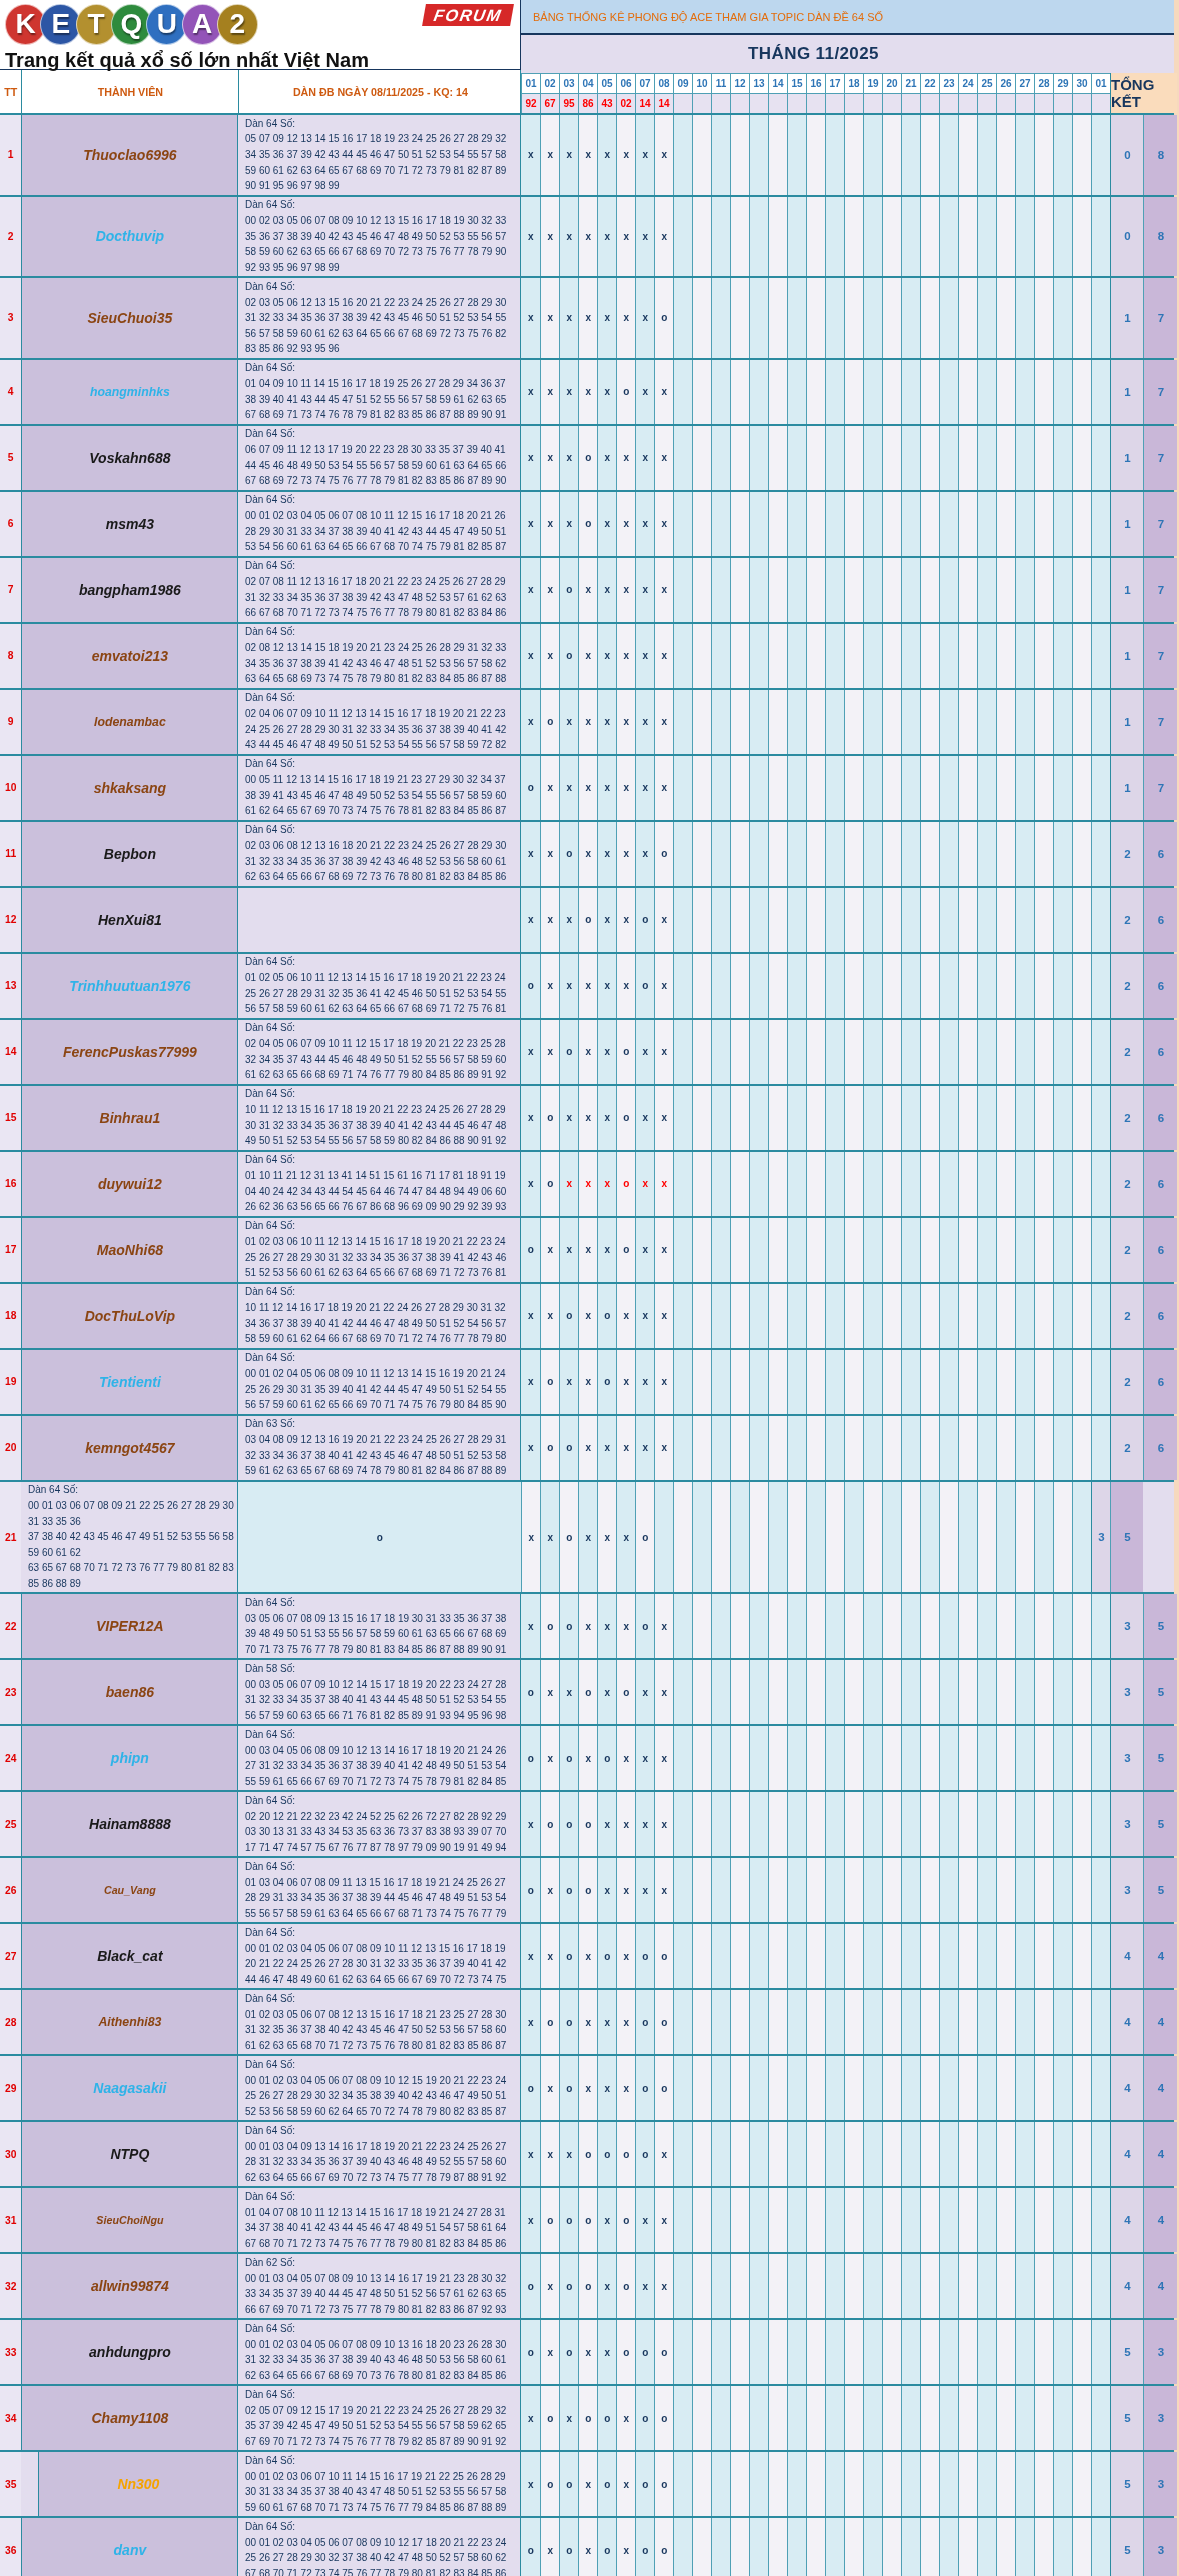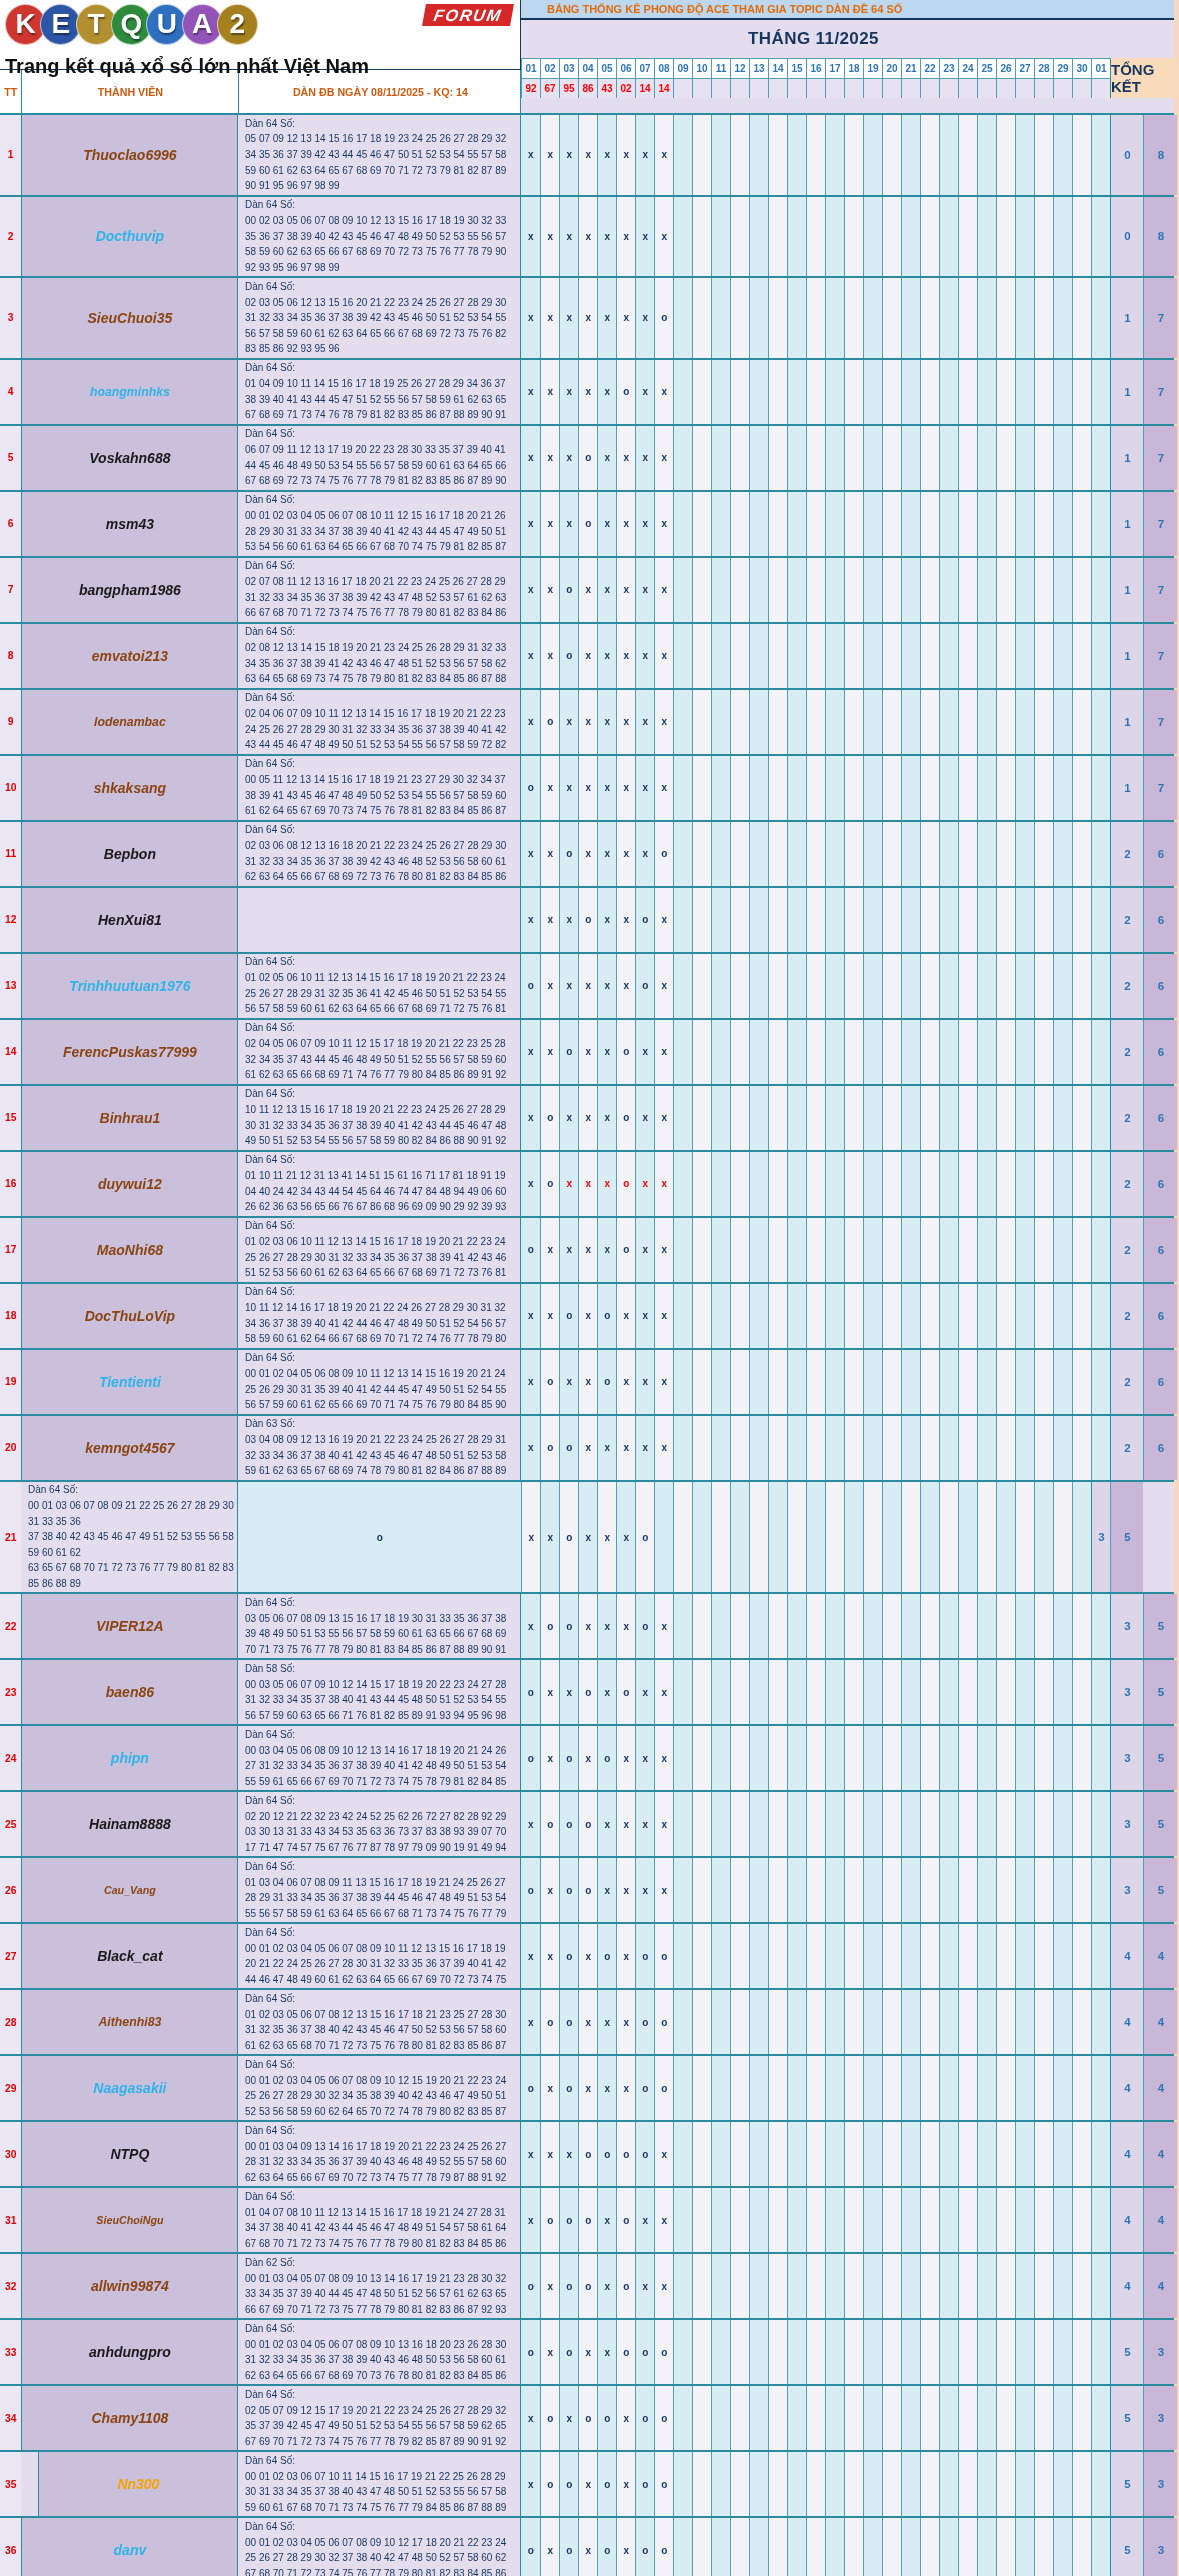--- a/index.html
+++ b/index.html
@@ -13,31 +13,31 @@
   .logo-area { height:70px; background:#fff; border-right:1.6px solid #17365d; border-bottom:0.8px solid #17365d; position:relative; padding:2.5px 0 0 5px; }
   .logo-row { display:flex; align-items:center; height:43px; }
   .logo-letter { display:inline-flex; align-items:center; justify-content:center;
       width:41px; height:41px; border-radius:50%; color:#fff; font-weight:bold;
       font-size:28px; margin-left:-5.7px; border:1.6px solid rgba(255,255,255,.65);
       text-shadow:0.8px 1.6px 1.6px rgba(0,0,0,.45); }
   .logo-letter:first-child { margin-left:0; }
   .forum-badge { position:absolute; right:8.2px; top:4.1px; background:#d62828; color:#fff;
       font-style:italic; font-weight:bold; font-size:16.4px; padding:1.6px 10px;
       transform:skewX(-10deg); letter-spacing:1.6px; }
-  .tagline { font-size:20px; font-weight:bold; color:#111; margin-top:9px; white-space:nowrap; }
+  .tagline { font-size:20px; font-weight:bold; color:#111; margin-top:3px; white-space:nowrap; }
   .left-heads { display:grid; grid-template-columns:21.4px 217px 283px; height:43px;
       background:#ffffff; border-right:1.6px solid #2b8ba0; }
   .lh { display:flex; align-items:center; justify-content:center; color:#ce5a10;
       font-weight:bold; font-size:10.7px; border-left:1.6px solid #2b8ba0; text-align:center; }
   .lh:first-child { border-left:none; }
 
   .header-right { width:653px; }
-  .banner { height:20px; background:#bdd7ee; border-bottom:2.5px solid #17365d;
-      display:flex; align-items:center; padding-left:26px;
-      color:#e36c0a; font-weight:bold; font-size:11px; }
+  .banner { height:35px; background:#bdd7ee; border-bottom:2.5px solid #17365d;
+      display:flex; align-items:center; padding-left:12px;
+      color:#e36c0a; font-weight:normal; font-size:11px; }
   .month { height:38px; background:#e3ddee; width:585px; display:flex; align-items:center; justify-content:center;
       color:#17365d; font-weight:bold; font-size:17px; letter-spacing:0.4px; }
   .days-head { display:grid; grid-template-columns:repeat(31,19px) 33px 34px; grid-auto-rows:20px; }
   .dh-cell { background:#fff; color:#2e75b6; font-weight:bold; font-size:10px;
       display:flex; align-items:center; justify-content:center; border-left:0.8px solid #4fa0b5; border-top:0.8px solid #4fa0b5;}
   .dr-cell { background:#e7e2f1; color:#ff0000; font-weight:bold; font-size:10px;
       display:flex; align-items:center; justify-content:center; border-left:0.8px solid #4fa0b5; border-top:0.8px solid #4fa0b5;}
   .tk-cell { grid-column:32/34; grid-row:1/3; background:#fadcbc; color:#17365d;
       font-weight:bold; font-size:15px; display:flex; align-items:center; justify-content:center;
       border-left:1.6px solid #2b8ba0; }

